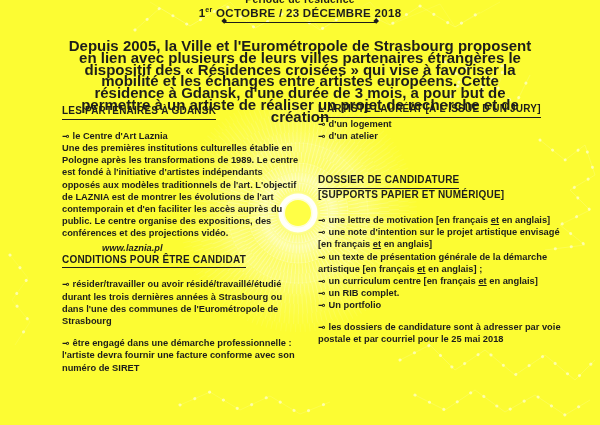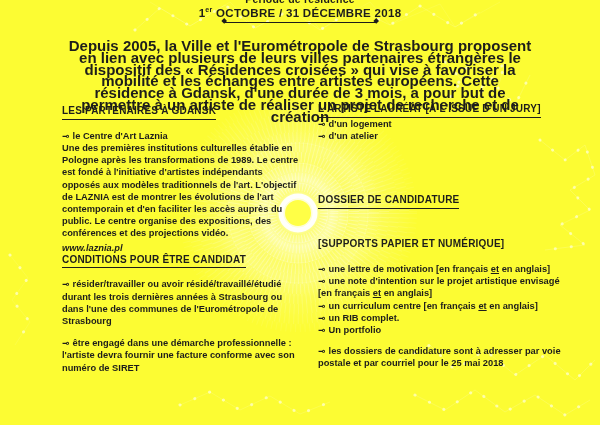--- a/index.html
+++ b/index.html
@@ -30,26 +30,26 @@
   .hdr .dates sup{font-size:7px;}
   .rule{width:152px; margin:3px auto 0; height:0; border-top:1.6px solid #1d1d1b; position:relative;}
   .rule::before,.rule::after{content:""; position:absolute; top:-3.4px; width:4.4px; height:4.4px; background:#1d1d1b; transform:rotate(45deg);}
   .rule::before{left:-2px;} .rule::after{right:-2px;}
   .intro{position:absolute; top:40px; left:68px; width:464px; text-align:center; font-size:15px; line-height:11.8px;}
   .col{position:absolute; font-size:9.3px; line-height:12.2px;}
   .col-left{left:62px; top:105px; width:237px;}
   .col-right{left:318px; top:103px; width:252px;}
   h3{margin:0; font-size:10px; letter-spacing:.2px;}
   h3 .ul{display:inline-block; border-bottom:1.6px solid #1d1d1b; padding-bottom:1.5px; white-space:nowrap;}
-  .mb10{margin-bottom:10px;} .mb20{margin-bottom:18px;} .mb13{margin-bottom:13px;margin-top:29px;}
-  .mt30{} .mt38{margin-top:52px;} .mt9{margin-top:9px;}
+  .mb10{margin-bottom:10px;} .mb20{margin-bottom:18px;} .mb13{margin-bottom:13px;}
+  .mt30{} .mt38{margin-top:32px;} .mt9{margin-top:9px;}
   p{margin:0;}
   p.gap{margin-bottom:10px;}
   .blt{font-family:"DejaVu Sans", sans-serif; font-size:9px; padding-right:3px;}
-  .link{font-style:italic; margin-top:2px;}
+  .link{font-style:italic; margin-top:2px;margin-left:40px;}
   u{text-decoration:underline;}
 </style>
 </head>
 <body>
 
 <div class="page">
 
   <div class="bg">
     <div class="glow"></div>
     <svg class="bgsvg" width="600" height="425" viewBox="0 0 600 425">
@@ -94,21 +94,21 @@
           <polyline points="10,255 28,278 12,300 30,322 15,345"></polyline>
         </g>
       </g>
     </svg>
   </div>
 
   <div class="content">
 
     <div class="hdr">
       <div class="clipped">Période de résidence</div>
-      <div class="dates"><span>1</span><sup>er</sup><span> OCTOBRE / 31 DÉCEMBRE 2018</span></div>
+      <div class="dates"><span>1</span><sup>er</sup><span> OCTOBRE / 23 DÉCEMBRE 2018</span></div>
       <div class="rule"></div>
     </div>
 
     <p class="intro">Depuis 2005, la Ville et l'Eurométropole de Strasbourg proposent en lien avec plusieurs de leurs villes partenaires étrangères le dispositif des « Résidences croisées » qui vise à favoriser la mobilité et les échanges entre artistes européens. Cette résidence à Gdansk, d'une durée de 3 mois, a pour but de permettre à un artiste de réaliser un projet de recherche et de création</p>
 
     <div class="col col-left">
       <h3 class="mb10"><span class="ul">LES PARTENAIRES À GDANSK</span></h3>
       <p><span class="blt">⊸</span><span>le Centre d'Art Laznia</span></p>
       <p>Une des premières institutions culturelles établie en Pologne après les transformations de 1989. Le centre est fondé à l'initiative d'artistes indépendants opposés aux modèles traditionnels de l'art. L'objectif de LAZNIA est de montrer les évolutions de l'art contemporain et d'en faciliter les accès auprès du public. Le centre organise des expositions, des conférences et des projections vidéo.</p>
       <p class="link">www.laznia.pl</p>
@@ -120,20 +120,21 @@
 
     <div class="col col-right">
       <h3><span class="ul">L'ARTISTE LAURÉAT [À L'ISSUE D'UN JURY]</span></h3>
       <p><span class="blt">⊸</span><span>d'un logement</span></p>
       <p><span class="blt">⊸</span><span>d'un atelier</span></p>
 
       <h3 class="mt38"><span class="ul">DOSSIER DE CANDIDATURE</span></h3>
       <h3 class="mb13">[SUPPORTS PAPIER ET NUMÉRIQUE]</h3>
       <p><span class="blt">⊸</span><span><span>une lettre de motivation [en français </span><u>et</u><span> en anglais]</span></span></p>
       <p><span class="blt">⊸</span><span><span>une note d'intention sur le projet artistique envisagé [en français </span><u>et</u><span> en anglais]</span></span></p>
+      <p><span class="blt">⊸</span><span><span>un texte de présentation générale de la démarche artistique [en français </span><u>et</u><span> en anglais] ;</span></span></p>
       <p><span class="blt">⊸</span><span><span>un curriculum centre [en français </span><u>et</u><span> en anglais]</span></span></p>
       <p><span class="blt">⊸</span><span><span>un RIB complet.</span></span></p>
       <p><span class="blt">⊸</span><span><span>Un portfolio</span></span></p>
 
       <p class="mt9"><span class="blt">⊸</span><span>les dossiers de candidature sont à adresser par voie postale et par courriel pour le 25 mai 2018</span></p>
     </div>
 
   </div>
 </div>
 

